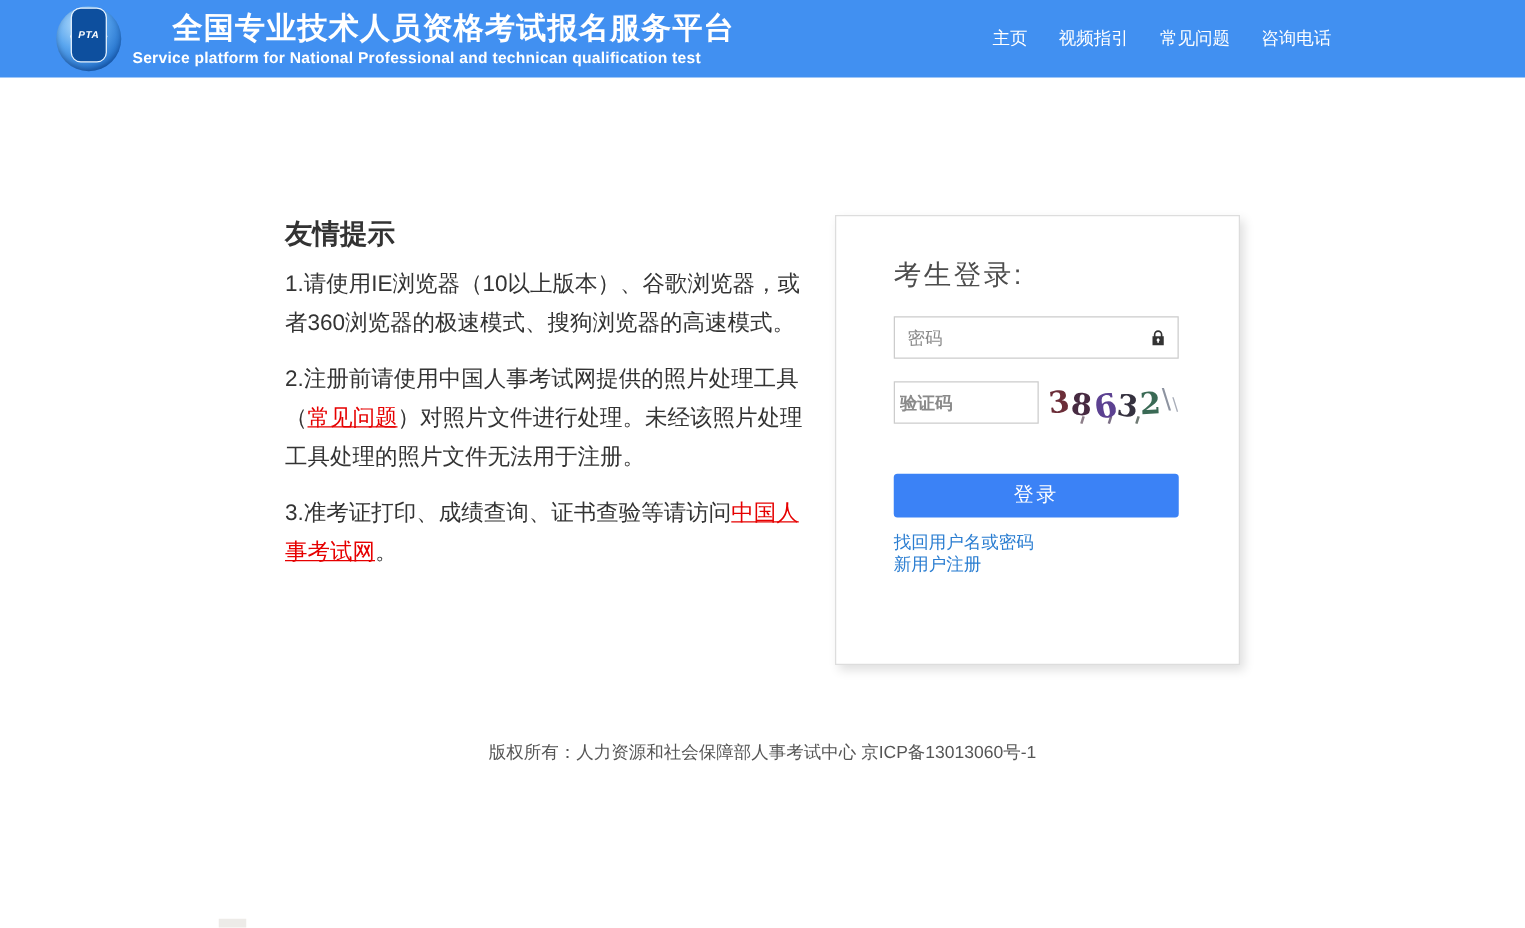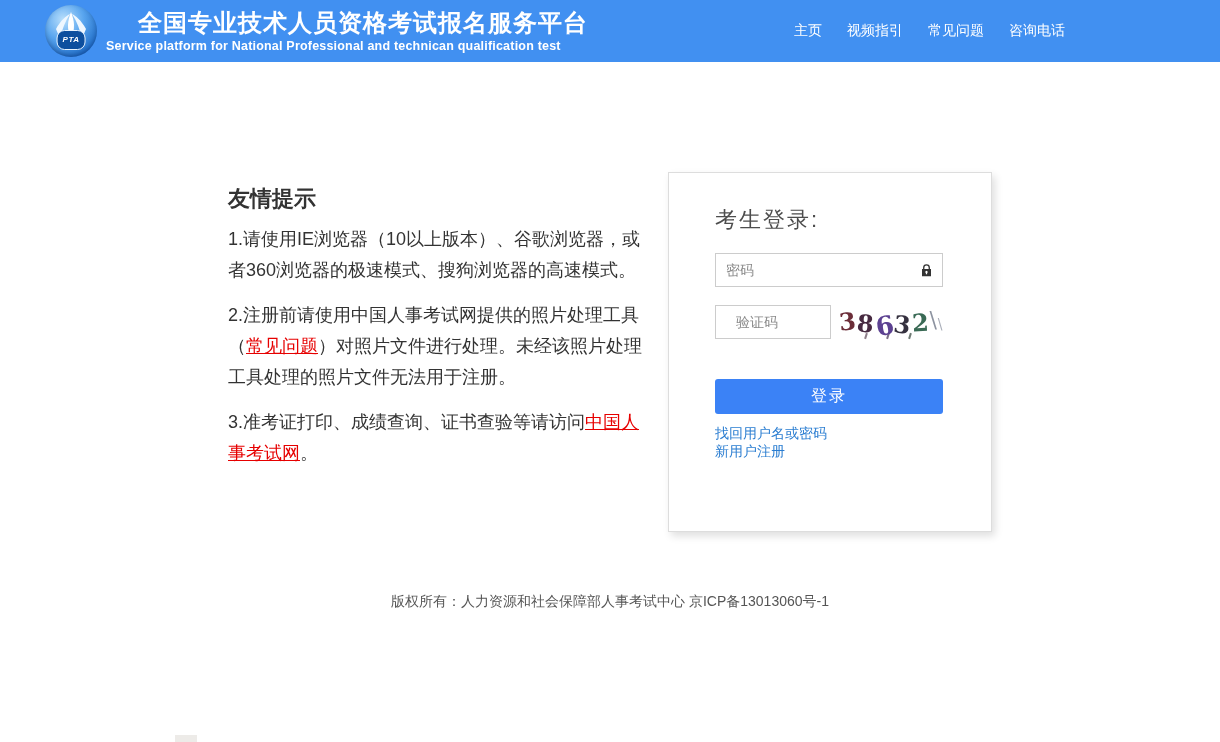--- a/index.html
+++ b/index.html
@@ -35,21 +35,21 @@
     left: 50%; bottom: 7px;
     transform: translateX(-50%);
     background: #0d4f9e;
     border: 1px solid #e8f4ff;
     border-radius: 8px;
     color: #fff;
     font-size: 8px;
     font-weight: bold;
     font-style: italic;
     line-height: 10px;
-    padding: 4px 5px;
+    padding: 16px 5px;
     letter-spacing: .5px;
   }
   .header-titles { margin-left: 9px; color: #fff; }
   .header-title {
     font-size: 24px;
     font-weight: bold;
     letter-spacing: 1px;
     line-height: 26px;
     margin-left: 32px;
   }
@@ -82,21 +82,21 @@
     justify-content: space-between;
     align-items: flex-start;
   }
 
   
   .tips { width: 424px; }
   .tips-heading {
     font-size: 22px;
     font-weight: bold;
     color: #333;
-    margin: 12px 0 10px 0;
+    margin: 0 0 10px 0;
   }
   .tips p {
     font-size: 18px;
     line-height: 31px;
     margin: 0 0 14px 0;
     color: #333;
   }
   .tips a {
     color: #e60000;
     text-decoration: underline;
@@ -139,21 +139,21 @@
     width: 16px; height: 16px;
     display: flex; align-items: center; justify-content: center;
   }
   .captcha-row {
     display: flex;
     align-items: center;
     justify-content: space-between;
     margin-bottom: 0;
   }
   .captcha-row .input-wrap { margin-bottom: 0; width: 116px; }
-  .captcha-row input { width: 116px; padding: 0 20px; }
+  .captcha-row input { width: 116px; padding: 0 4px; font-weight: bold; }
   .captcha-img {
     width: 104px; height: 38px;
     position: relative;
     display: flex;
     align-items: center;
     justify-content: center;
     gap: 1px;
     cursor: pointer;
     font-family: "DejaVu Serif", serif;
     font-size: 24px;

